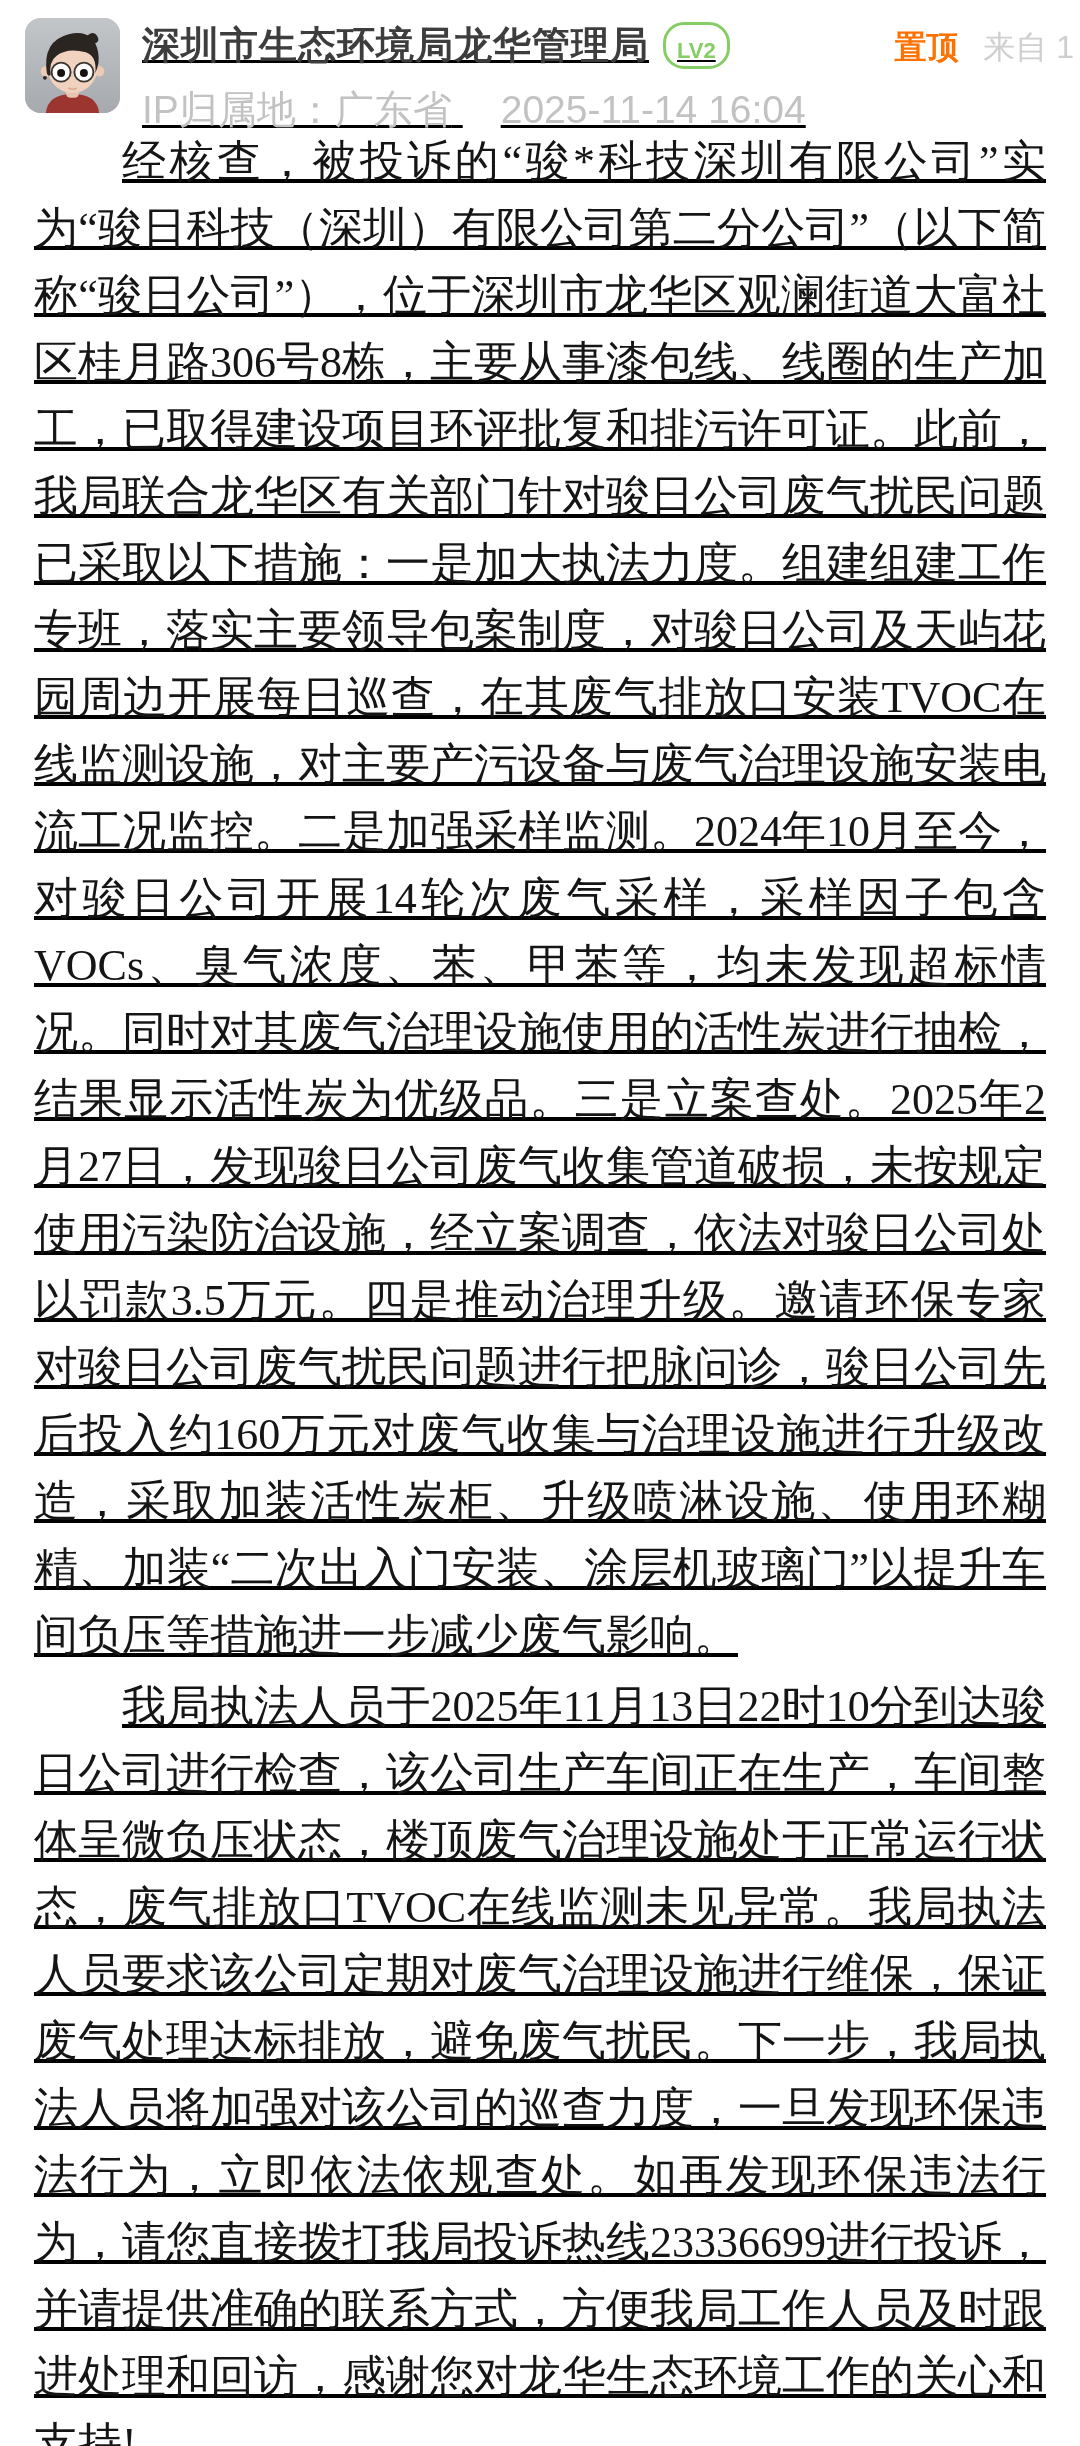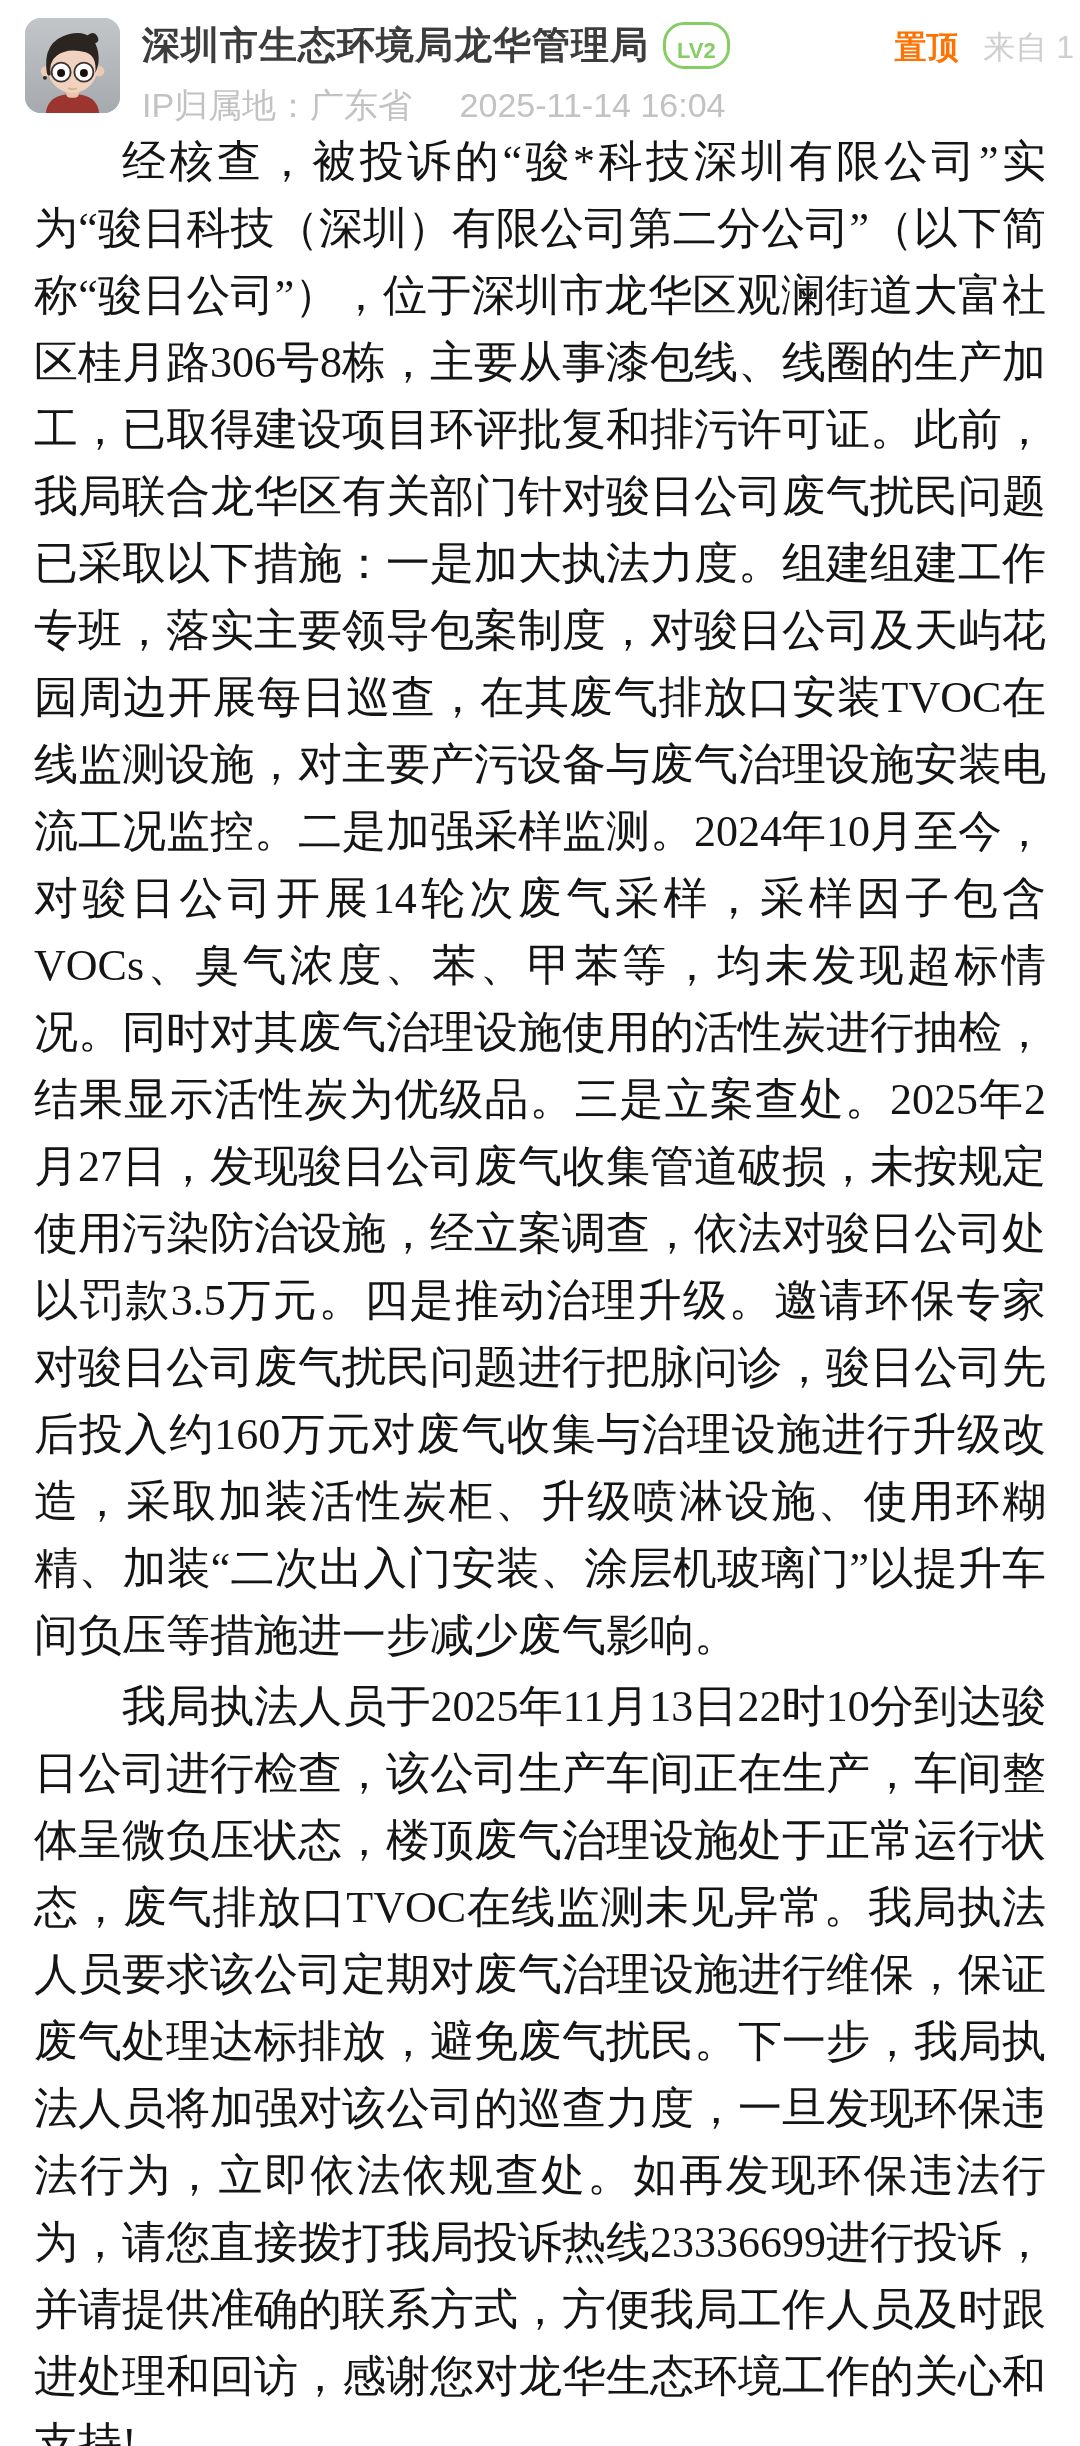--- a/index.html
+++ b/index.html
@@ -11,21 +11,21 @@
     --body:#151515;
   }
   *{box-sizing:border-box;}
   html,body{margin:0;padding:0;}
   body{
     width:1080px;height:2446px;
     background:#ffffff;
     font-family:"Liberation Sans","DejaVu Sans",sans-serif;
     overflow:hidden;
   }
-  .page{width:1080px;height:2446px;position:relative;}
+  .page{width:1080px;height:2446px;position:relative;text-decoration:underline;}
   .header{
     position:relative;
     padding:18px 25px 0 25px;
     height:118px;
   }
   .avatar{
     position:absolute;left:25px;top:18px;
     width:95px;height:95px;border-radius:16px;
     overflow:hidden;background:#b6babe;
     cursor:pointer;
@@ -38,21 +38,21 @@
     letter-spacing:1px;white-space:nowrap;
   }
   .badge{
     margin-left:14px;
     border:3px solid var(--badge);color:var(--badge);
     border-radius:21px;padding:13px 11px 2px 11px;
     font-size:22px;font-weight:600;line-height:1.2;
     display:inline-block;
   }
   .meta-row{
-    margin-top:12px;font-size:34px;color:var(--meta);
+    margin-top:12px;font-size:39px;color:var(--meta);
     white-space:nowrap;
   }
   .meta-row .timestamp{margin-left:38px;}
   .header-right{
     position:absolute;right:6px;top:26px;
     white-space:nowrap;font-size:32px;
   }
   .pinned{color:var(--pinned);font-weight:600;}
   .source{color:var(--source);margin-left:16px;cursor:pointer;}
   .post-body{

